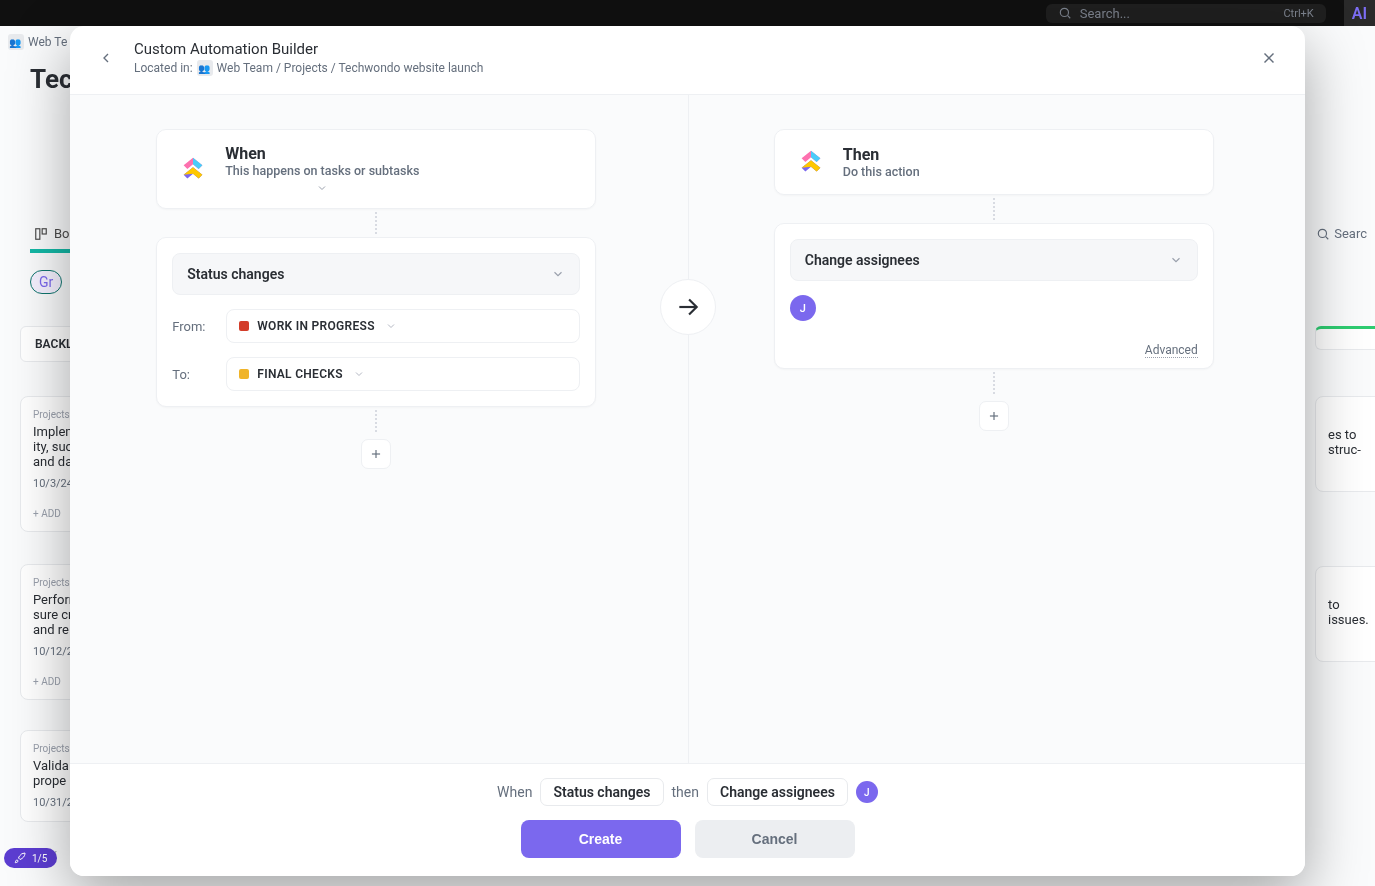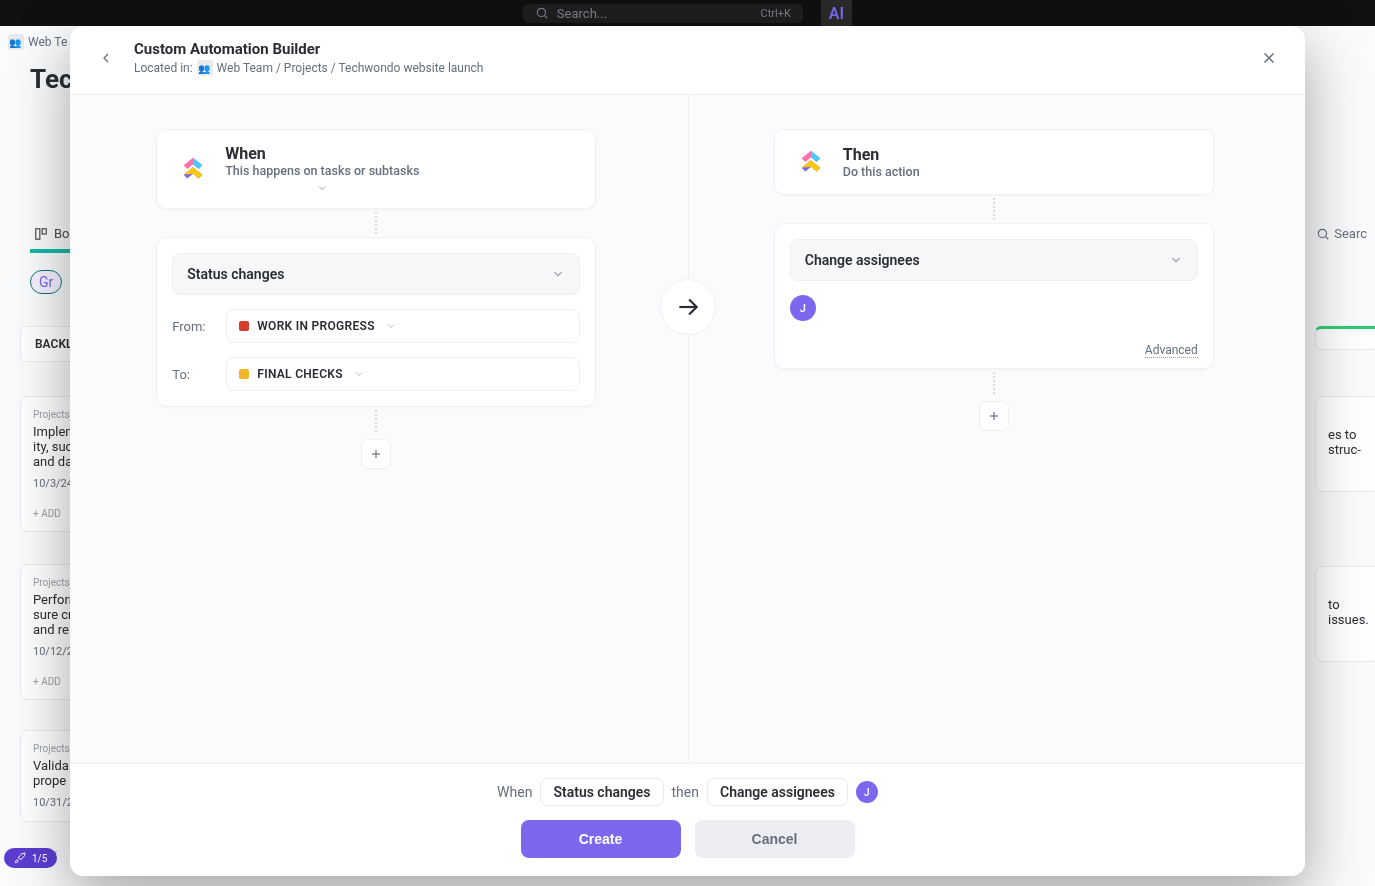--- a/index.html
+++ b/index.html
@@ -8,21 +8,21 @@
     background: #1a1a1a;
     width: 1375px;
     height: 886px;
     overflow: hidden;
     position: relative;
     color: #2a2e34;
   }
   
   .bg-topbar {
     position: absolute; top: 0; left: 0; right: 0; height: 26px;
-    background: #101010; display: flex; align-items: center; justify-content: center;
+    background: #101010; display: flex; align-items: center; justify-content: flex-end;
     gap: 10px;
   }
   .bg-search {
     display: flex; align-items: center; gap: 8px; color: #7c828d; font-size: 13px;
     background: #1f1f1f; border-radius: 6px; padding: 2px 12px; width: 280px;
     justify-content: space-between;
   }
   .bg-search-left { display:flex; align-items:center; gap:8px; }
   .bg-ai { color: #7c6df3; font-size: 16px; font-weight: 600; padding: 8px 8px; background:#2a2a2a; border-radius:4px;margin-left:8px;}
   .bg-board {
@@ -48,21 +48,21 @@
     position: absolute; left:70px; right:70px; top:26px; bottom:10px;
     background:#fff; border-radius:14px; box-shadow:0 20px 60px rgba(0,0,0,.35);
     display:flex; flex-direction:column; overflow:hidden;
   }
   .modal-header {
     display:flex; align-items:center; padding:14px 22px 18px 22px;
     border-bottom:1px solid #eef0f3; gap:14px;
   }
   .back-btn { width:28px; height:28px; display:flex; align-items:center; justify-content:center; cursor:pointer; color:#656f7d; border-radius:5px;}
   .modal-header-titles { flex:1; }
-  .modal-title { font-size:15px; font-weight:700; color:#2a2e34; }
+  .modal-title { font-size:15px; font-weight:400; color:#2a2e34; }
   .modal-loc { font-size:12px; color:#656f7d; margin-top:2px; display:flex; align-items:center; gap:4px;}
   .team-ico { display:inline-flex; width:16px; height:16px; background:#e8eaed; border-radius:3px; align-items:center; justify-content:center; font-size:10px;}
   .close-btn { width:28px; height:28px; display:flex; align-items:center; justify-content:center; cursor:pointer; color:#656f7d; border-radius:5px;}
   .modal-body {
     flex:1; background:#fafbfc; position:relative; overflow:hidden;
   }
   .columns { position:absolute; inset:0; display:flex;}
   .col { flex:1; padding:34px 90px 34px 85px; display:flex; flex-direction:column; align-items:center;}
   .divider { position:absolute; left:50%; top:0; bottom:0; width:1px; background:#eef0f3;}
   .arrow-circle {

